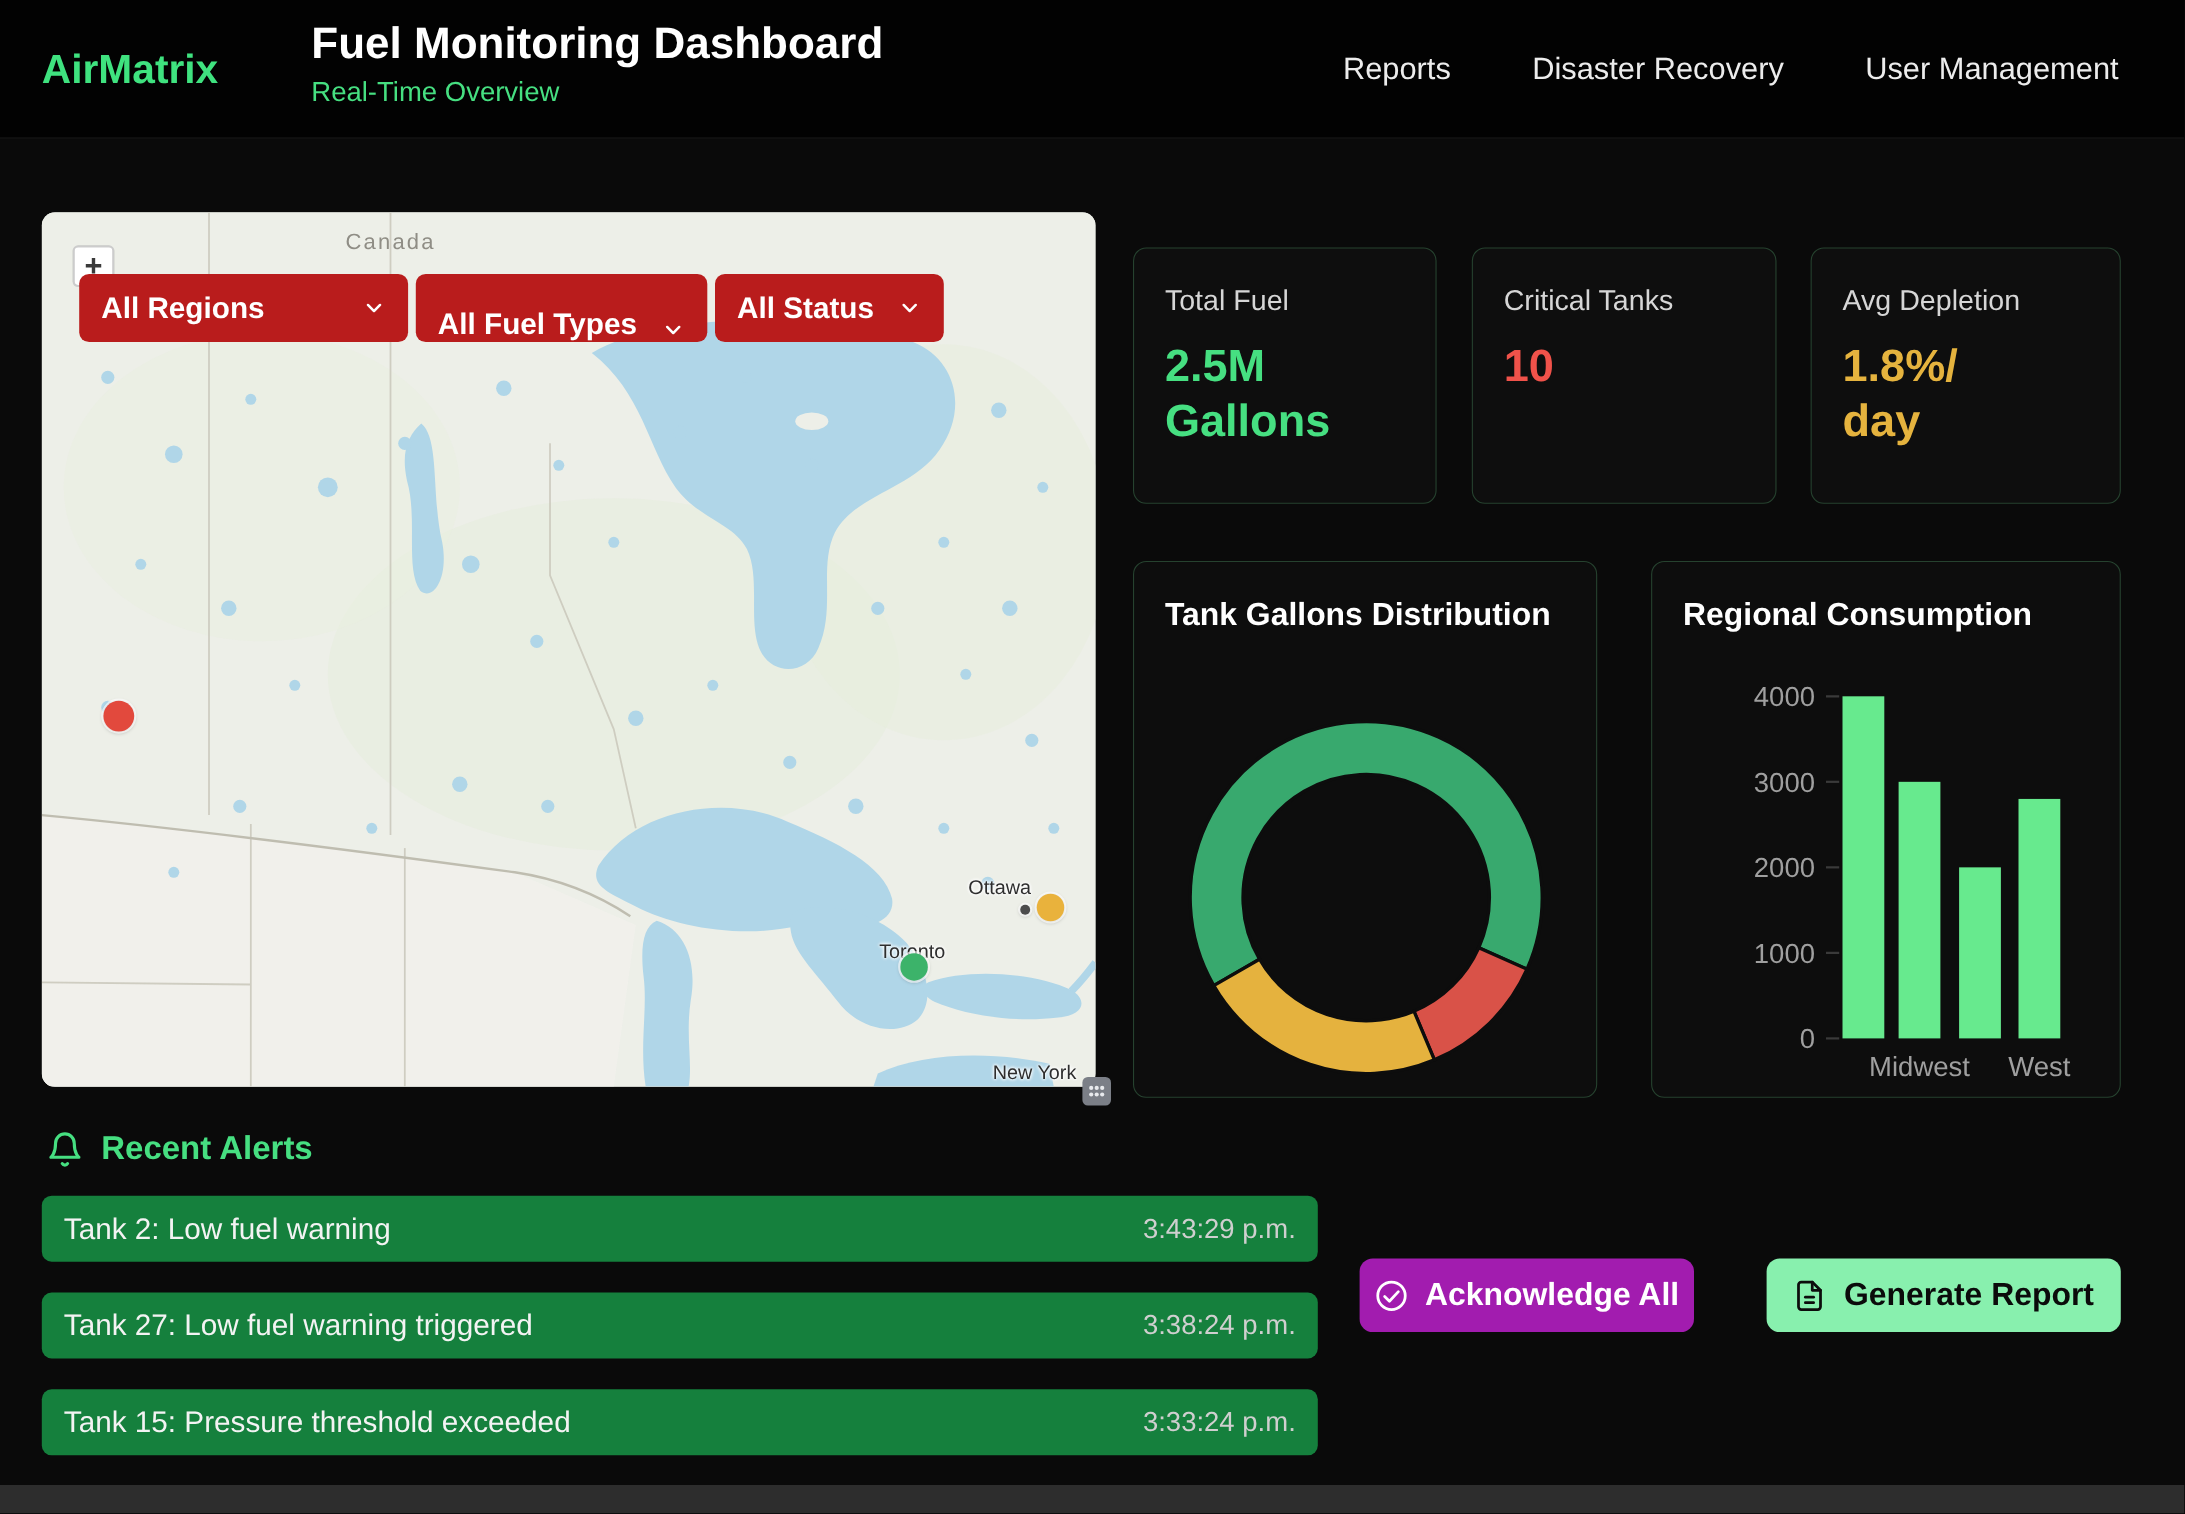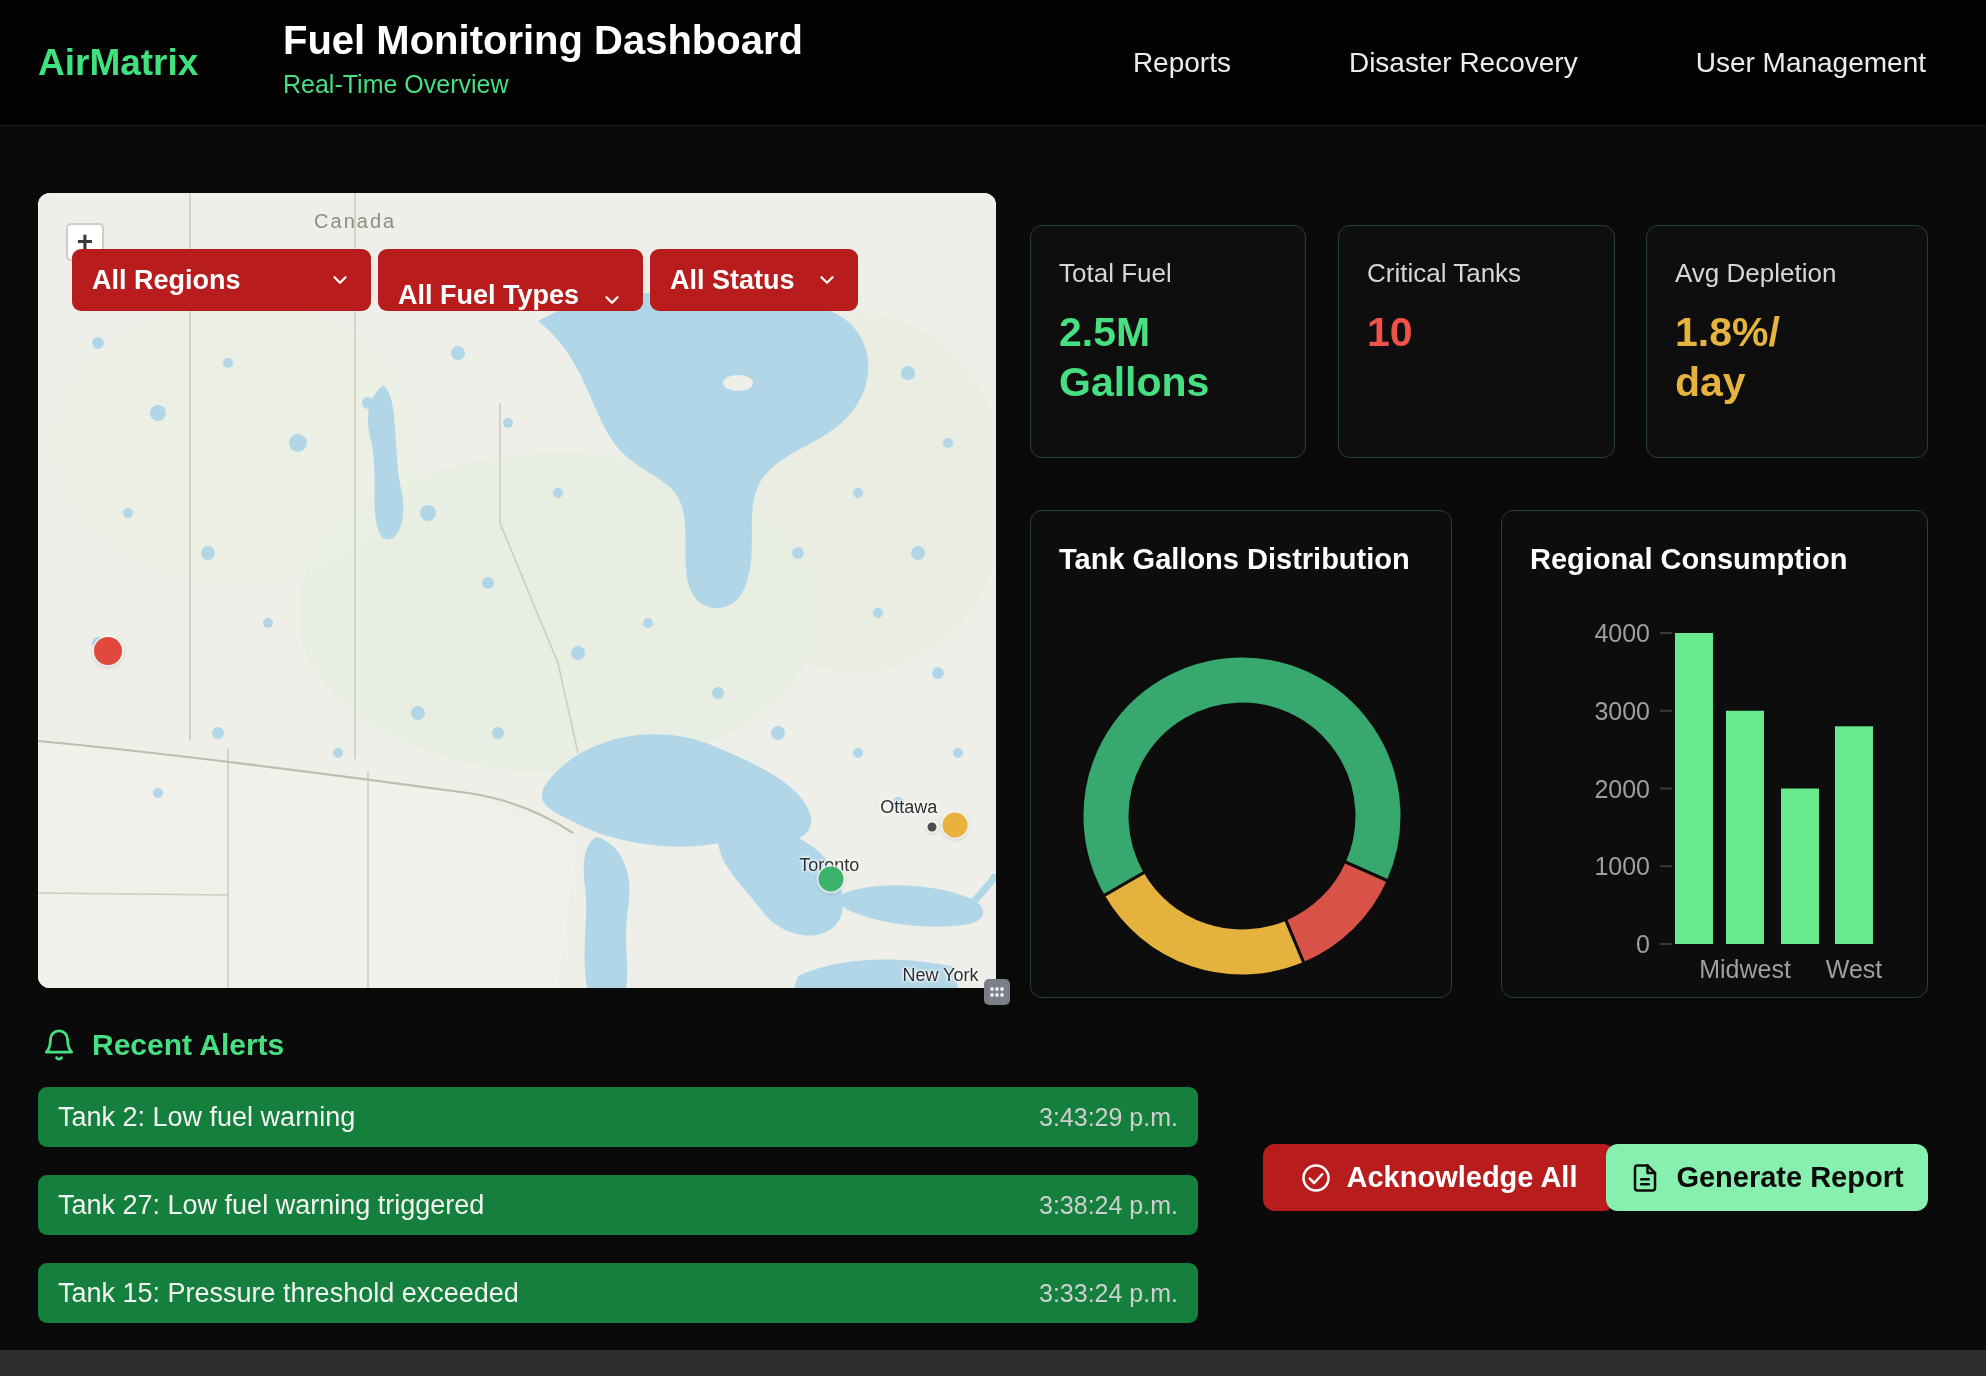--- a/index.html
+++ b/index.html
@@ -9,21 +9,21 @@
          font-family:"Liberation Sans",sans-serif;}
 
   
   header{position:absolute;left:0;top:0;width:100%;height:126px;background:#020202;
          border-bottom:1px solid #1a1a1a;}
   .logo{position:absolute;left:38px;top:50%;transform:translateY(-50%);
         font-size:37px;font-weight:700;color:#3fe27f;cursor:pointer;}
   .titles{position:absolute;left:283px;top:18px;}
   .titles h1{margin:0;font-size:40px;font-weight:700;color:#ffffff;line-height:1.1;}
   .subtitle{margin-top:8px;font-size:25px;color:#46df81;}
-  nav{position:absolute;right:60px;top:0;height:100%;display:flex;align-items:center;gap:118px;}
+  nav{position:absolute;right:60px;top:0;height:100%;display:flex;align-items:center;gap:74px;}
   nav a{font-size:28px;color:#ececec;text-decoration:none;cursor:pointer;white-space:nowrap;}
 
   
   .map-panel{position:absolute;left:38px;top:193px;width:958px;height:795px;
              border-radius:12px;overflow:hidden;background:#edefe8;cursor:grab;}
   .map-svg{position:absolute;inset:0;width:100%;height:100%;}
   .map-overlay{position:absolute;inset:0;}
   .map-label{position:absolute;transform:translate(-50%,-50%);white-space:nowrap;pointer-events:none;}
   .map-label.region{color:#8f8d85;font-size:20px;letter-spacing:2px;}
   .map-label.city{color:#2e2e2e;font-size:18px;
@@ -63,21 +63,21 @@
   .alerts-heading span{font-size:30px;font-weight:700;color:#46df81;}
   .alert-row{position:absolute;left:38px;width:1160px;height:60px;background:#15803d;
              border-radius:9px;display:flex;align-items:center;justify-content:space-between;
              padding:0 20px;cursor:pointer;}
   .alert-row .msg{font-size:27px;color:#f3f3f3;}
   .alert-row .time{font-size:25px;color:#cfcfcf;margin-left:20px;}
   .row-1{top:1087px;} .row-2{top:1175px;} .row-3{top:1263px;}
   .action-btn{position:absolute;top:1144px;height:67px;border:none;border-radius:12px;
               display:flex;align-items:center;justify-content:center;gap:16px;cursor:pointer;
               font-family:"Liberation Sans",sans-serif;font-size:29px;font-weight:700;}
-  .ack{left:1263px;width:352px;background:#b91c1c;color:#ffffff;}
+  .ack{left:1236px;width:304px;background:#a21caf;color:#ffffff;}
   .gen{left:1606px;width:322px;background:#88f0ae;color:#0b0b0b;}
 
   .bottom-strip{position:absolute;left:0;top:1350px;width:100%;height:26px;background:#2d2d2d;}
 </style>
 </head>
 <body>
 
 <div class="stage">
 
   <header>

